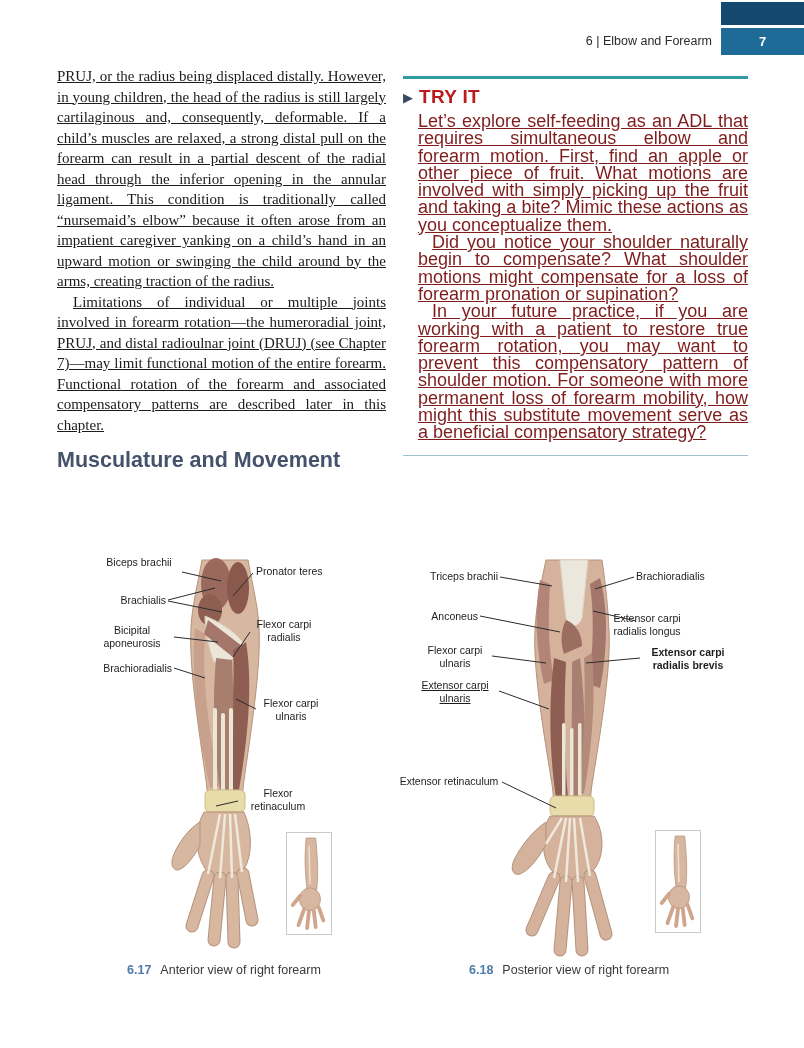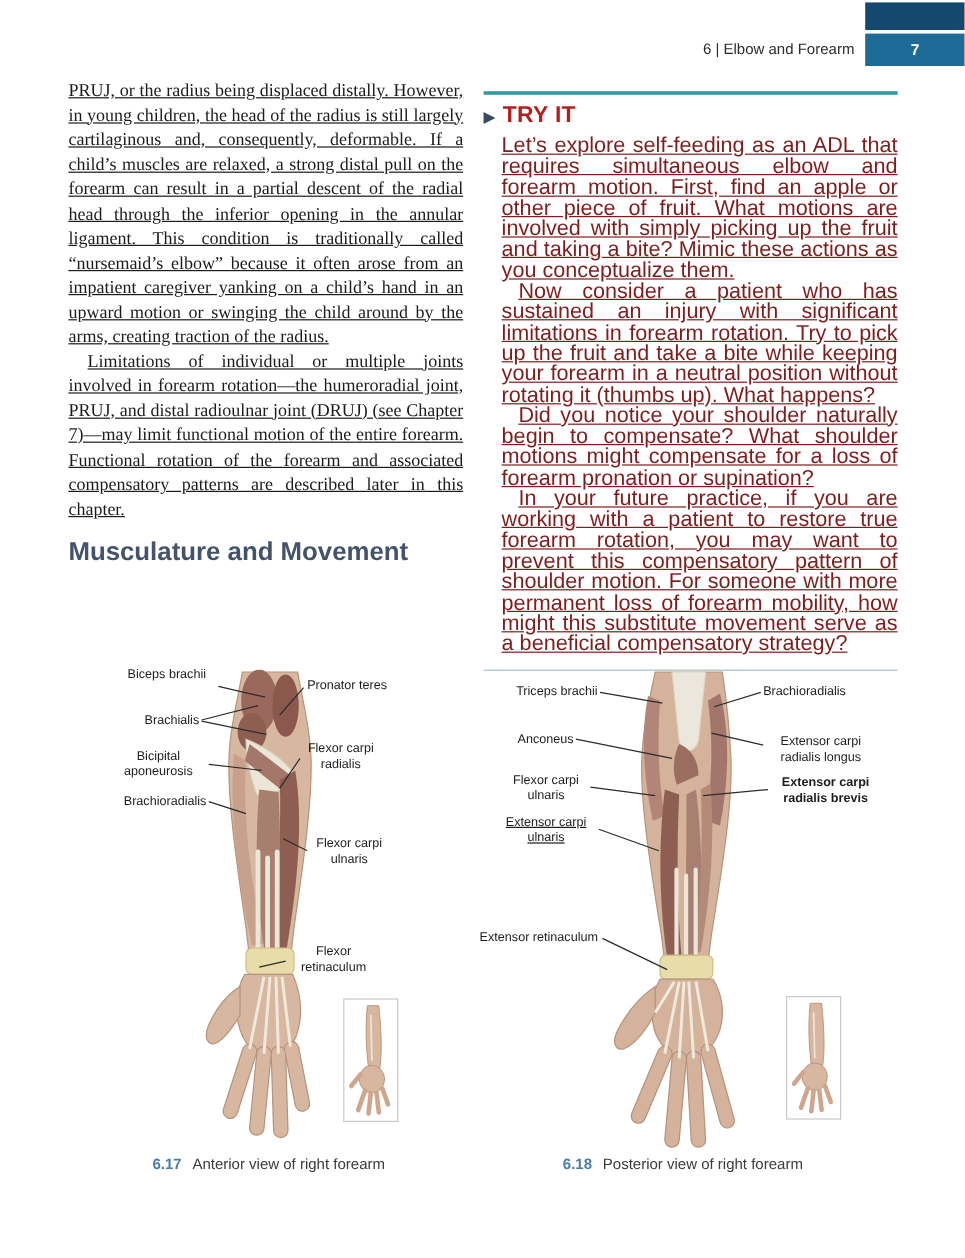--- a/index.html
+++ b/index.html
@@ -60,21 +60,20 @@
     <p class="indent">Limitations of individual or multiple joints involved in forearm rotation—the humeroradial joint, PRUJ, and distal radioulnar joint (DRUJ) (see Chapter 7)—may limit functional motion of the entire forearm. Functional rotation of the forearm and associated compensatory patterns are described later in this chapter.</p>
     <h1 class="section-heading">Musculature and Movement</h1>
   </div>
 
   <div class="tryit">
     <div class="tryit-head">
       <span class="tryit-arrow">▶</span>
       <span class="tryit-title">TRY IT</span>
     </div>
     <p>Let’s explore self-feeding as an ADL that requires simultaneous elbow and forearm motion. First, find an apple or other piece of fruit. What motions are involved with simply picking up the fruit and taking a bite? Mimic these actions as you conceptualize them.</p>
-    <p>Now consider a patient who has sustained an injury with significant limitations in forearm rotation. Try to pick up the fruit and take a bite while keeping your forearm in a neutral position without rotating it (thumbs up). What happens?</p>
     <p>Did you notice your shoulder naturally begin to compensate? What shoulder motions might compensate for a loss of forearm pronation or supination?</p>
     <p>In your future practice, if you are working with a patient to restore true forearm rotation, you may want to prevent this compensatory pattern of shoulder motion. For someone with more permanent loss of forearm mobility, how might this substitute movement serve as a beneficial compensatory strategy?</p>
   </div>
 
 
   <div class="art" style="left:150px;top:558px;width:150px;height:400px;">
     <svg width="150" height="400" viewBox="0 0 150 400">
       <path d="M52,2 L98,2 C103,30 108,48 109,70 C111,105 103,160 95,215 C93,228 92,240 92,254 L58,254 C58,240 57,228 55,215 C47,160 39,105 41,70 C42,48 47,30 52,2 Z" fill="#d8b7a0" stroke="#b5937c" stroke-width="1"></path>
       <ellipse cx="66" cy="26" rx="15" ry="26" fill="#9a685c"></ellipse>
       <ellipse cx="88" cy="30" rx="11" ry="26" fill="#8a584d"></ellipse>
@@ -155,21 +154,21 @@
   <div class="fig-label" style="left:98px;top:594px;width:68px;text-align:right;">Brachialis</div>
   <div class="fig-label" style="left:252px;top:618px;width:64px;text-align:center;">Flexor carpi radialis</div>
   <div class="fig-label" style="left:92px;top:624px;width:80px;text-align:center;">Bicipital aponeurosis</div>
   <div class="fig-label" style="left:88px;top:662px;width:84px;text-align:right;">Brachioradialis</div>
   <div class="fig-label" style="left:258px;top:697px;width:66px;text-align:center;">Flexor carpi ulnaris</div>
   <div class="fig-label" style="left:240px;top:787px;width:76px;text-align:center;">Flexor retinaculum</div>
 
   <div class="fig-label" style="left:420px;top:570px;width:78px;text-align:right;">Triceps brachii</div>
   <div class="fig-label" style="left:636px;top:570px;width:92px;">Brachioradialis</div>
   <div class="fig-label" style="left:420px;top:610px;width:58px;text-align:right;">Anconeus</div>
-  <div class="fig-label" style="left:638px;top:612px;width:92px;text-align:center;">Extensor carpi radialis longus</div>
+  <div class="fig-label" style="left:601px;top:612px;width:92px;text-align:center;">Extensor carpi radialis longus</div>
   <div class="fig-label" style="left:420px;top:644px;width:70px;text-align:center;">Flexor carpi ulnaris</div>
   <div class="fig-label" style="left:642px;top:646px;width:92px;text-align:center;font-weight:bold;">Extensor carpi radialis brevis</div>
   <div class="fig-label" style="left:412px;top:679px;width:86px;text-align:center;text-decoration:underline;">Extensor carpi ulnaris</div>
   <div class="fig-label" style="left:395px;top:775px;width:108px;text-align:center;white-space:nowrap;">Extensor retinaculum</div>
 
   <div class="inset" style="left:286px;top:832px;">
     <svg width="44" height="101" viewBox="0 0 46 103">
       <path d="M20,4 L30,4 C32,25 33,42 31,58 L21,58 C19,42 18,25 20,4 Z" fill="#d8b7a0" stroke="#b5937c" stroke-width="0.8"></path>
       <ellipse cx="24" cy="68" rx="11" ry="12" fill="#d8b7a0" stroke="#b5937c" stroke-width="0.8"></ellipse>
       <path d="M18,78 L12,95 M23,80 L21,98 M28,80 L30,97 M33,76 L38,90 M14,64 L6,74" stroke="#cfa68d" stroke-width="4" stroke-linecap="round" fill="none"></path>

